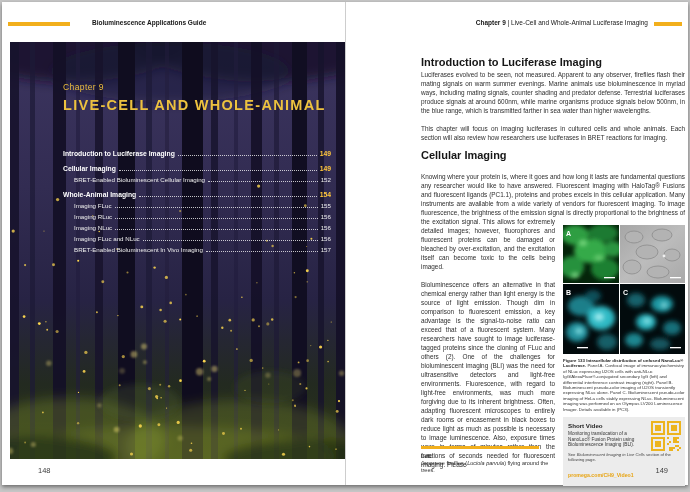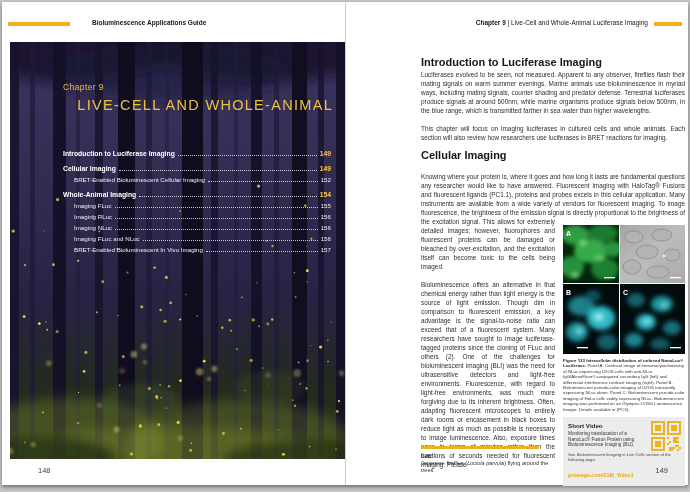--- a/index.html
+++ b/index.html
@@ -27,21 +27,21 @@
 
   .folio { position:absolute; top:464px; font-size:7.5px; color:#3c3c3c; }
   .folio.left  { left:36px; }
   .folio.right { right:20px; }
 
   
   .photo-wrap { position:absolute; left:8px; top:40px; width:335px; height:417px; overflow:hidden; }
   .photo-wrap svg.forest { position:absolute; left:0; top:0; }
   .chapter-overlay { position:absolute; left:53px; top:40px; width:270px; }
   .chapter-kicker { font-size:8.5px; color:#ecbd3e; margin-bottom:4px; letter-spacing:.4px; }
-  .chapter-title { font-size:14.5px; line-height:18px; letter-spacing:1.3px; color:#edc23f; font-weight:normal;text-align:right; }
+  .chapter-title { font-size:14.5px; line-height:18px; letter-spacing:1.3px; color:#edc23f; font-weight:bold; }
 
   .toc { position:absolute; left:53px; top:108px; width:268px; }
   .toc-row { display:flex; align-items:baseline; cursor:pointer; }
   .toc-row .leader { flex:1; border-bottom:1px dotted rgba(255,255,255,.75); margin:0 3px 2px 3px; }
   .toc-row.lvl1 { margin-top:7px; font-size:6.8px; font-weight:bold; color:#ffffff; }
   .toc-row.lvl1 .pg { color:#ffc63c; }
   .toc-row.lvl2 { margin-top:3px; padding-left:11px; font-size:6.2px; color:#eeeeee; }
   .toc-row.lvl2 .pg { color:#eeeeee; }
   .toc-row.first { margin-top:0; }
 

